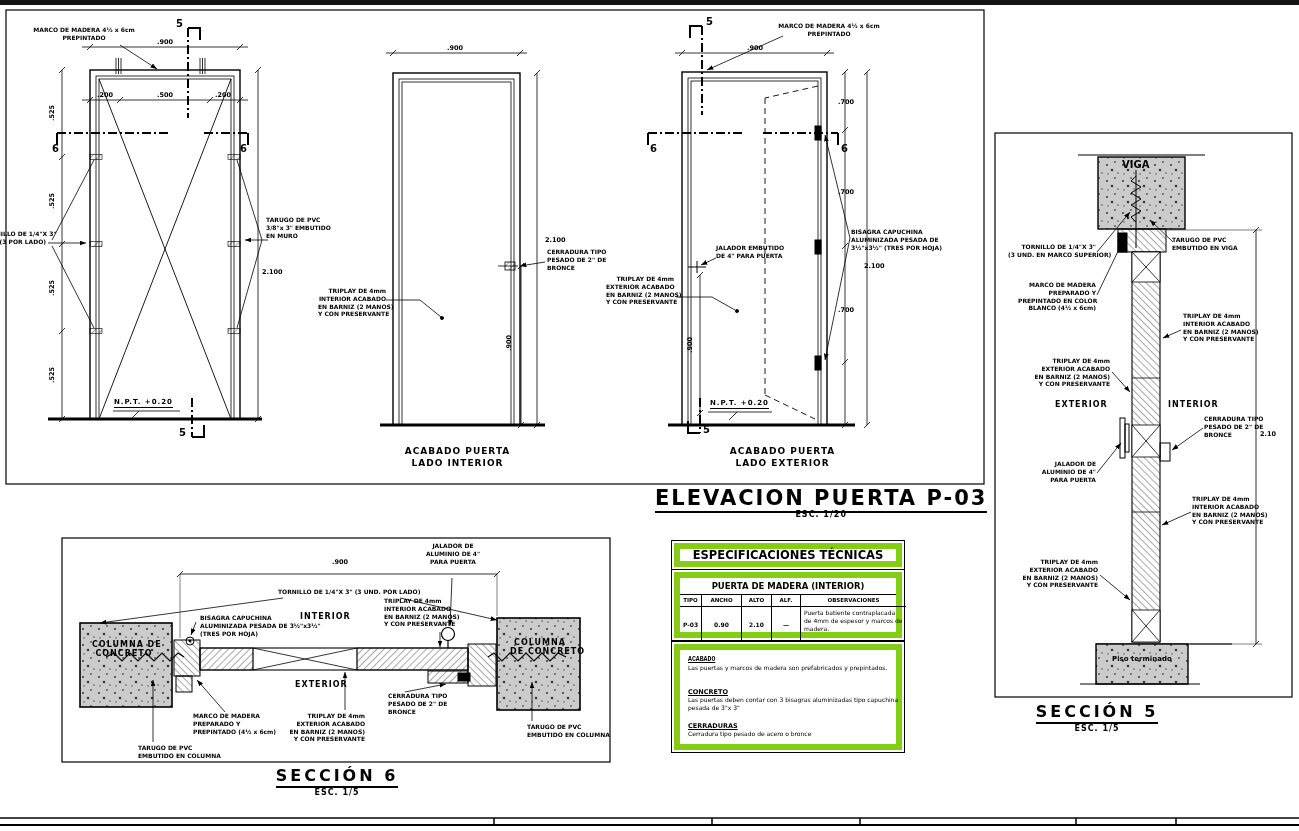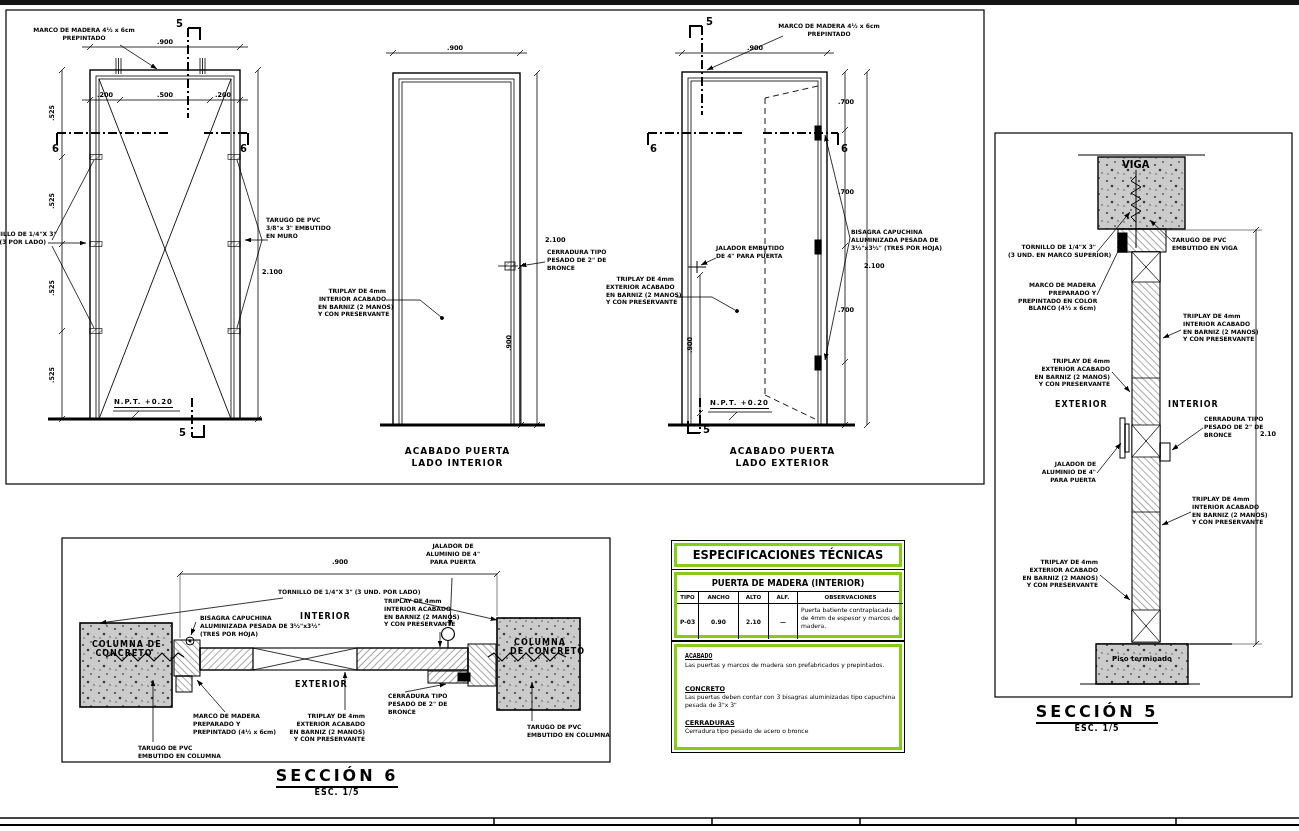--- a/index.html
+++ b/index.html
@@ -12,21 +12,21 @@
   .ce{text-align:center;}
   .rot{transform:rotate(-90deg);transform-origin:center center;width:30px;height:10px;text-align:center;}
   .dim{font:bold 6.5px "DejaVu Sans",sans-serif;}
   .mk{font:bold 10px "DejaVu Sans",sans-serif;}
   .npt{font:bold 7px "DejaVu Sans",sans-serif;letter-spacing:1px;border-bottom:1px solid #000;padding-bottom:1px;}
   .cap{font:bold 9px/1.35 "DejaVu Sans",sans-serif;letter-spacing:1px;text-align:center;}
   .zone{font:bold 8px "DejaVu Sans",sans-serif;letter-spacing:1px;}
   .bigtitle{font:bold 21px "DejaVu Sans",sans-serif;letter-spacing:2px;border-bottom:2px solid #000;padding-bottom:1px;}
   .esc{font:bold 8px "DejaVu Sans",sans-serif;text-align:center;letter-spacing:1px;}
   .sectitle{font:bold 16px "DejaVu Sans",sans-serif;letter-spacing:3px;border-bottom:2px solid #000;display:inline-block;padding-bottom:1px;}
-  .tbox{position:absolute;border:3px solid #84cc16;outline:1px solid #000;outline-offset:2px;background:#fff;box-sizing:border-box;}
+  .tbox{position:absolute;border:6px solid #84cc16;outline:1px solid #000;outline-offset:2px;background:#fff;box-sizing:border-box;}
   .tb-title{font:bold 11.5px "DejaVu Sans",sans-serif;display:flex;align-items:center;justify-content:center;}
   .tb-sub{position:absolute;left:0;right:0;top:0;height:16px;border-bottom:1px solid #000;
           font:bold 8.5px "DejaVu Sans",sans-serif;display:flex;align-items:center;justify-content:center;}
   .col{position:absolute;box-sizing:border-box;border-right:1px solid #000;font:bold 5.5px "DejaVu Sans",sans-serif;
        display:flex;align-items:center;justify-content:center;}
   .cell{position:absolute;box-sizing:border-box;border-right:1px solid #000;font:bold 6px "DejaVu Sans",sans-serif;
         display:flex;align-items:center;justify-content:center;}
   .obs{font:normal 6px/1.35 "DejaVu Sans",sans-serif;white-space:normal;padding:2px 3px;align-items:flex-start;justify-content:flex-start;text-align:left;}
   .nt-h{font:bold 6.5px "DejaVu Sans",sans-serif;text-decoration:underline;}
   .nt-b{font:normal 6px/1.3 "DejaVu Sans",sans-serif;white-space:normal;}
@@ -345,20 +345,24 @@
 <div class="npt lb" style="left:710px;top:399px;">N.P.T.  +0.20</div>
 <div class="lb mk" style="left:706px;top:16px;">5</div>
 <div class="lb mk" style="left:703px;top:424px;">5</div>
 <div class="lb mk" style="left:650px;top:143px;">6</div>
 <div class="lb mk" style="left:841px;top:143px;">6</div>
 <div class="cap lb" style="left:720px;top:445px;width:125px;">
   <span class="t">ACABADO PUERTA</span>
   <span class="t">LADO EXTERIOR</span>
 </div>
 
+<div class="lb" style="left:655px;top:486px;">
+  <span class="bigtitle">ELEVACION PUERTA P-03</span>
+  <span class="t esc">ESC. 1/20</span>
+</div>
 
 <div class="lb dim ce" style="left:320px;top:558px;width:40px;">.900</div>
 <div class="lb" style="left:278px;top:588px;">TORNILLO DE 1/4"X 3" (3 UND. POR LADO)</div>
 <div class="lb ce" style="left:422px;top:542px;width:62px;">
   <span class="t">JALADOR DE</span>
   <span class="t">ALUMINIO DE 4"</span>
   <span class="t">PARA PUERTA</span>
 </div>
 <div class="lb" style="left:200px;top:614px;">
   <span class="t">BISAGRA CAPUCHINA</span>

